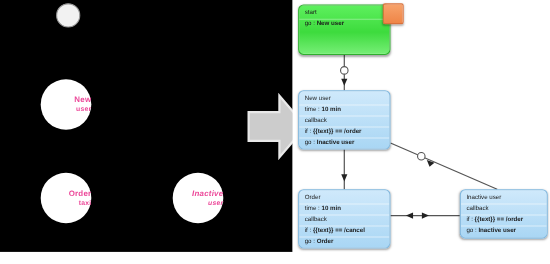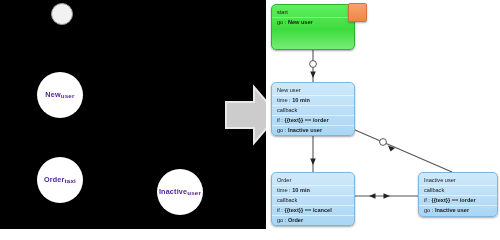--- a/index.html
+++ b/index.html
@@ -13,32 +13,32 @@
 
   
   #left-panel{
     position:absolute;left:0;top:0;width:266px;height:229px;
     background:#000000;
   }
   .node-circle{
     position:absolute;
     border-radius:50%;
     background:#ffffff;
-    display:flex;flex-direction:row;
-    align-items:center;justify-content:center;
-    color:#4c1d95;
+    display:flex;flex-direction:column;
+    align-items:flex-end;justify-content:center;
+    color:#ec4899;
     line-height:1.15;
     text-align:center;
   }
   .node-circle .l1{font-size:7.2px;font-weight:bold;letter-spacing:.2px;}
   .node-circle .l2{font-size:6.2px;font-weight:bold;letter-spacing:.2px;margin-top:1px;}
 
   #circle-new-user{left:37px;top:72px;width:46px;height:46px;}
   #circle-order-taxi{left:37px;top:157px;width:46px;height:46px;}
-  #circle-inactive-user{left:157px;top:169px;width:46px;height:46px;}
+  #circle-inactive-user{left:157px;top:157px;width:46px;height:46px;font-style:italic;}
 
   #circle-start-dot{
     position:absolute;left:51px;top:3px;width:22px;height:22px;
     border-radius:50%;
     background:#f2f2f2;
     border:1px solid #9a9a9a;
     box-sizing:border-box;
   }
 
   

